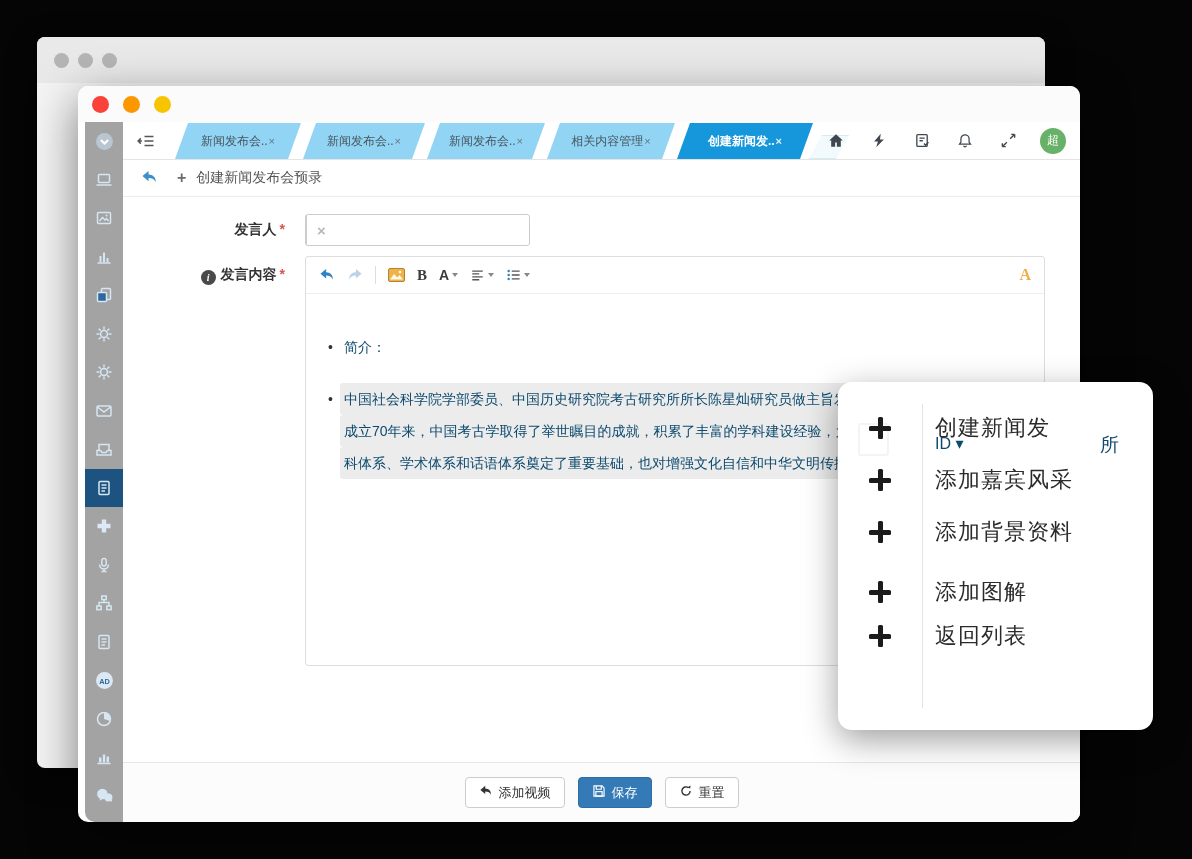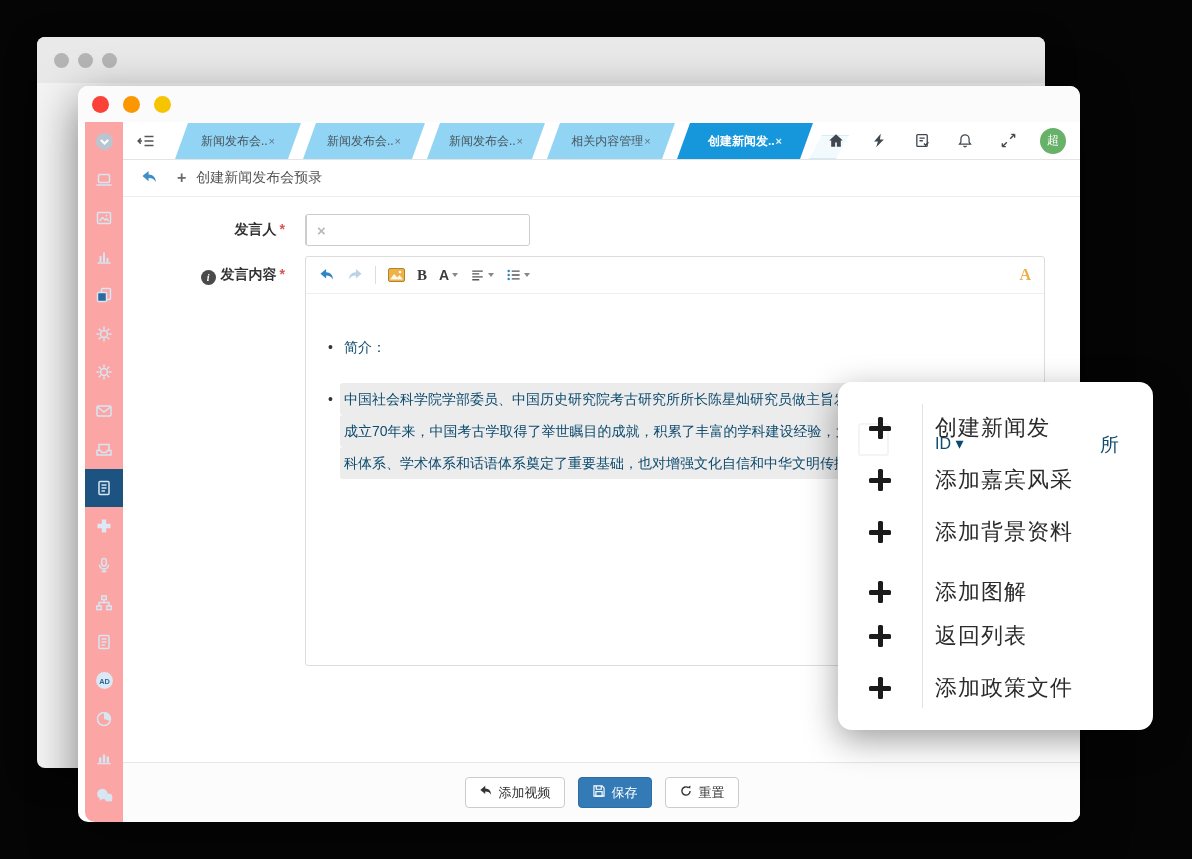--- a/index.html
+++ b/index.html
@@ -16,21 +16,21 @@
     display:flex;align-items:center;padding-left:17px;gap:9px;}
   .back-window .dot{width:15px;height:15px;border-radius:50%;background:#b5b5b5;}
   
   .window{position:absolute;left:78px;top:86px;width:1002px;height:736px;background:#fff;
     border-radius:10px;box-shadow:0 14px 46px rgba(0,0,0,.5);overflow:hidden;z-index:2;}
   .titlebar{position:absolute;left:0;top:0;right:0;height:36px;background:#fbfbfb;
     display:flex;align-items:center;padding-left:14px;gap:14px;}
   .traffic{width:17px;height:17px;border-radius:50%;}
   .t-red{background:#fb4239;} .t-orange{background:#fb9700;} .t-yellow{background:#f7c402;}
   
-  .sidebar{position:absolute;left:7px;top:36px;width:38px;bottom:0;background:#fca5a5;
+  .sidebar{position:absolute;left:7px;top:36px;width:38px;bottom:0;background:#a3a3a3;
     border-bottom-left-radius:10px;display:flex;flex-direction:column;}
   .side-item{width:38px;height:38.5px;display:flex;align-items:center;justify-content:center;
     flex:0 0 auto;cursor:pointer;}
   .side-item.active{background:#1d5380;}
   .side-item svg{display:block;}
   
   .content{position:absolute;left:45px;top:36px;right:0;bottom:0;background:#fff;}
   .topbar{position:absolute;left:0;top:0;right:0;height:37px;border-bottom:1px solid #e4e4e4;
     display:flex;align-items:flex-end;}
   .collapse-btn{position:absolute;left:12px;top:8px;width:22px;height:22px;display:flex;
@@ -473,17 +473,13 @@
       <span class="p-label">添加背景资料</span>
     </div>
     <div class="popup-item" style="top: 184px;">
       <span class="p-plus"></span>
       <span class="p-label">添加图解</span>
     </div>
     <div class="popup-item" style="top: 228px;">
       <span class="p-plus"></span>
       <span class="p-label">返回列表</span>
     </div>
-    <div class="popup-item" style="top: 280px;">
-      <span class="p-plus"></span>
-      <span class="p-label">添加政策文件</span>
-    </div>
   </div>
 
 </body></html>

